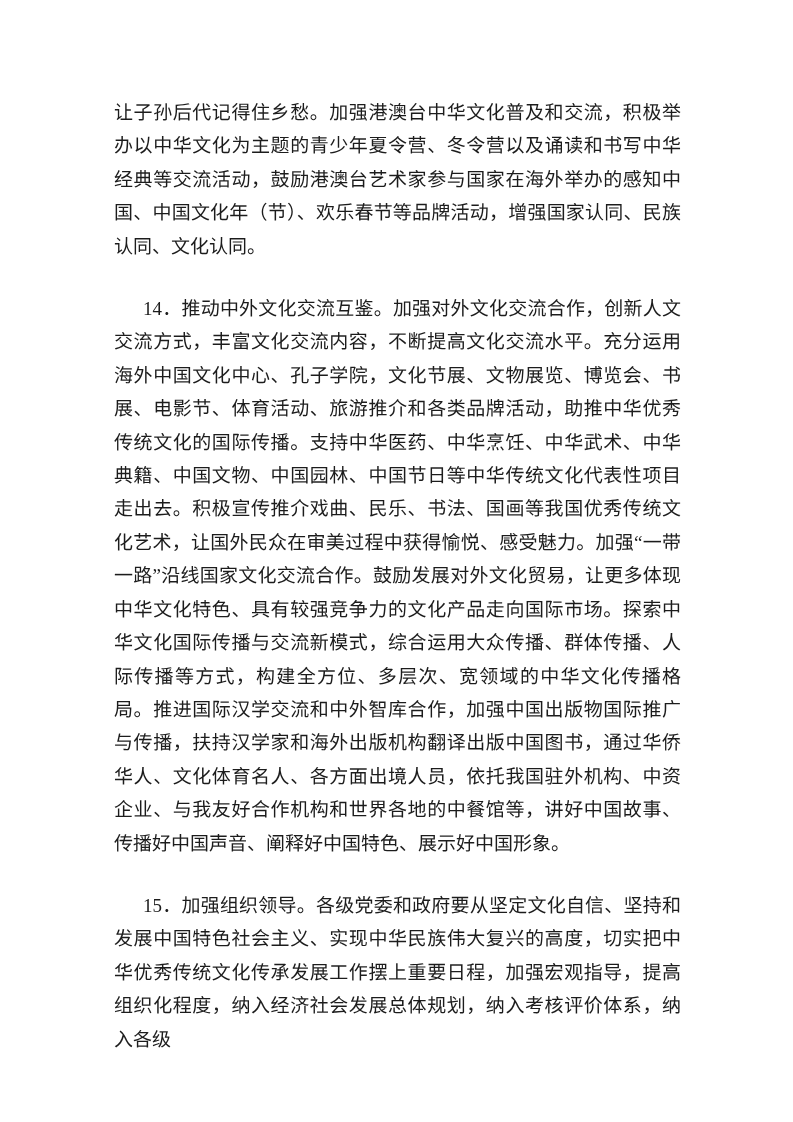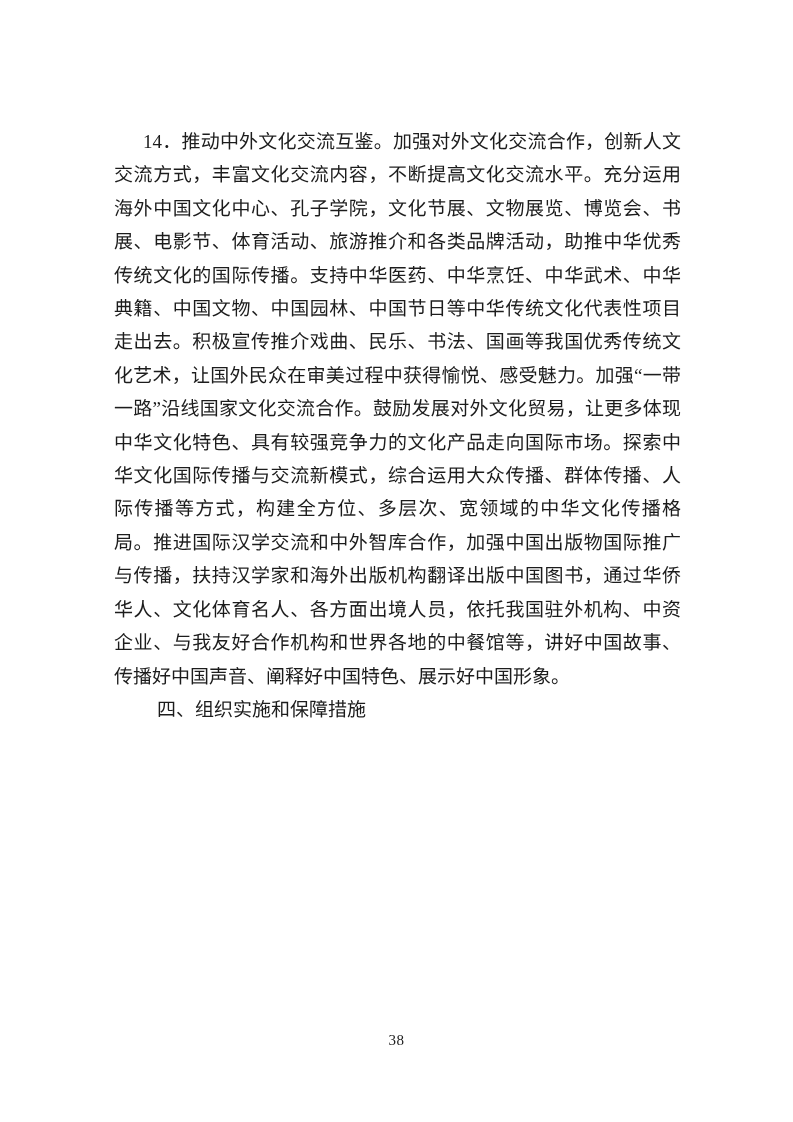--- a/index.html
+++ b/index.html
@@ -51,19 +51,17 @@
     font-size: 15px;
     color: #1c1c1c;
     letter-spacing: 0.5px;
   }
 </style>
 </head>
 <body>
 
 <div class="page">
   <main class="text-block">
+      <div class="para body indent-none">让子孙后代记得住乡愁。加强港澳台中华文化普及和交流，积极举办以中华文化为主题的青少年夏令营、冬令营以及诵读和书写中华经典等交流活动，鼓励港澳台艺术家参与国家在海外举办的感知中国、中国文化年（节）、欢乐春节等品牌活动，增强国家认同、民族认同、文化认同。</div>
       <div class="para body indent-numbered">14．推动中外文化交流互鉴。加强对外文化交流合作，创新人文交流方式，丰富文化交流内容，不断提高文化交流水平。充分运用海外中国文化中心、孔子学院，文化节展、文物展览、博览会、书展、电影节、体育活动、旅游推介和各类品牌活动，助推中华优秀传统文化的国际传播。支持中华医药、中华烹饪、中华武术、中华典籍、中国文物、中国园林、中国节日等中华传统文化代表性项目走出去。积极宣传推介戏曲、民乐、书法、国画等我国优秀传统文化艺术，让国外民众在审美过程中获得愉悦、感受魅力。加强“一带一路”沿线国家文化交流合作。鼓励发展对外文化贸易，让更多体现中华文化特色、具有较强竞争力的文化产品走向国际市场。探索中华文化国际传播与交流新模式，综合运用大众传播、群体传播、人际传播等方式，构建全方位、多层次、宽领域的中华文化传播格局。推进国际汉学交流和中外智库合作，加强中国出版物国际推广与传播，扶持汉学家和海外出版机构翻译出版中国图书，通过华侨华人、文化体育名人、各方面出境人员，依托我国驻外机构、中资企业、与我友好合作机构和世界各地的中餐馆等，讲好中国故事、传播好中国声音、阐释好中国特色、展示好中国形象。</div>
-      <div class="para heading indent-heading">四、组织实施和保障措施</div>
+      <div class="para body indent-numbered">15．加强组织领导。各级党委和政府要从坚定文化自信、坚持和发展中国特色社会主义、实现中华民族伟大复兴的高度，切实把中华优秀传统文化传承发展工作摆上重要日程，加强宏观指导，提高组织化程度，纳入经济社会发展总体规划，纳入考核评价体系，纳入各级</div>
     </main>
-  <div class="page-footer">
-    <span class="page-number">38</span>
-  </div>
 </div>
 
 </body></html>

